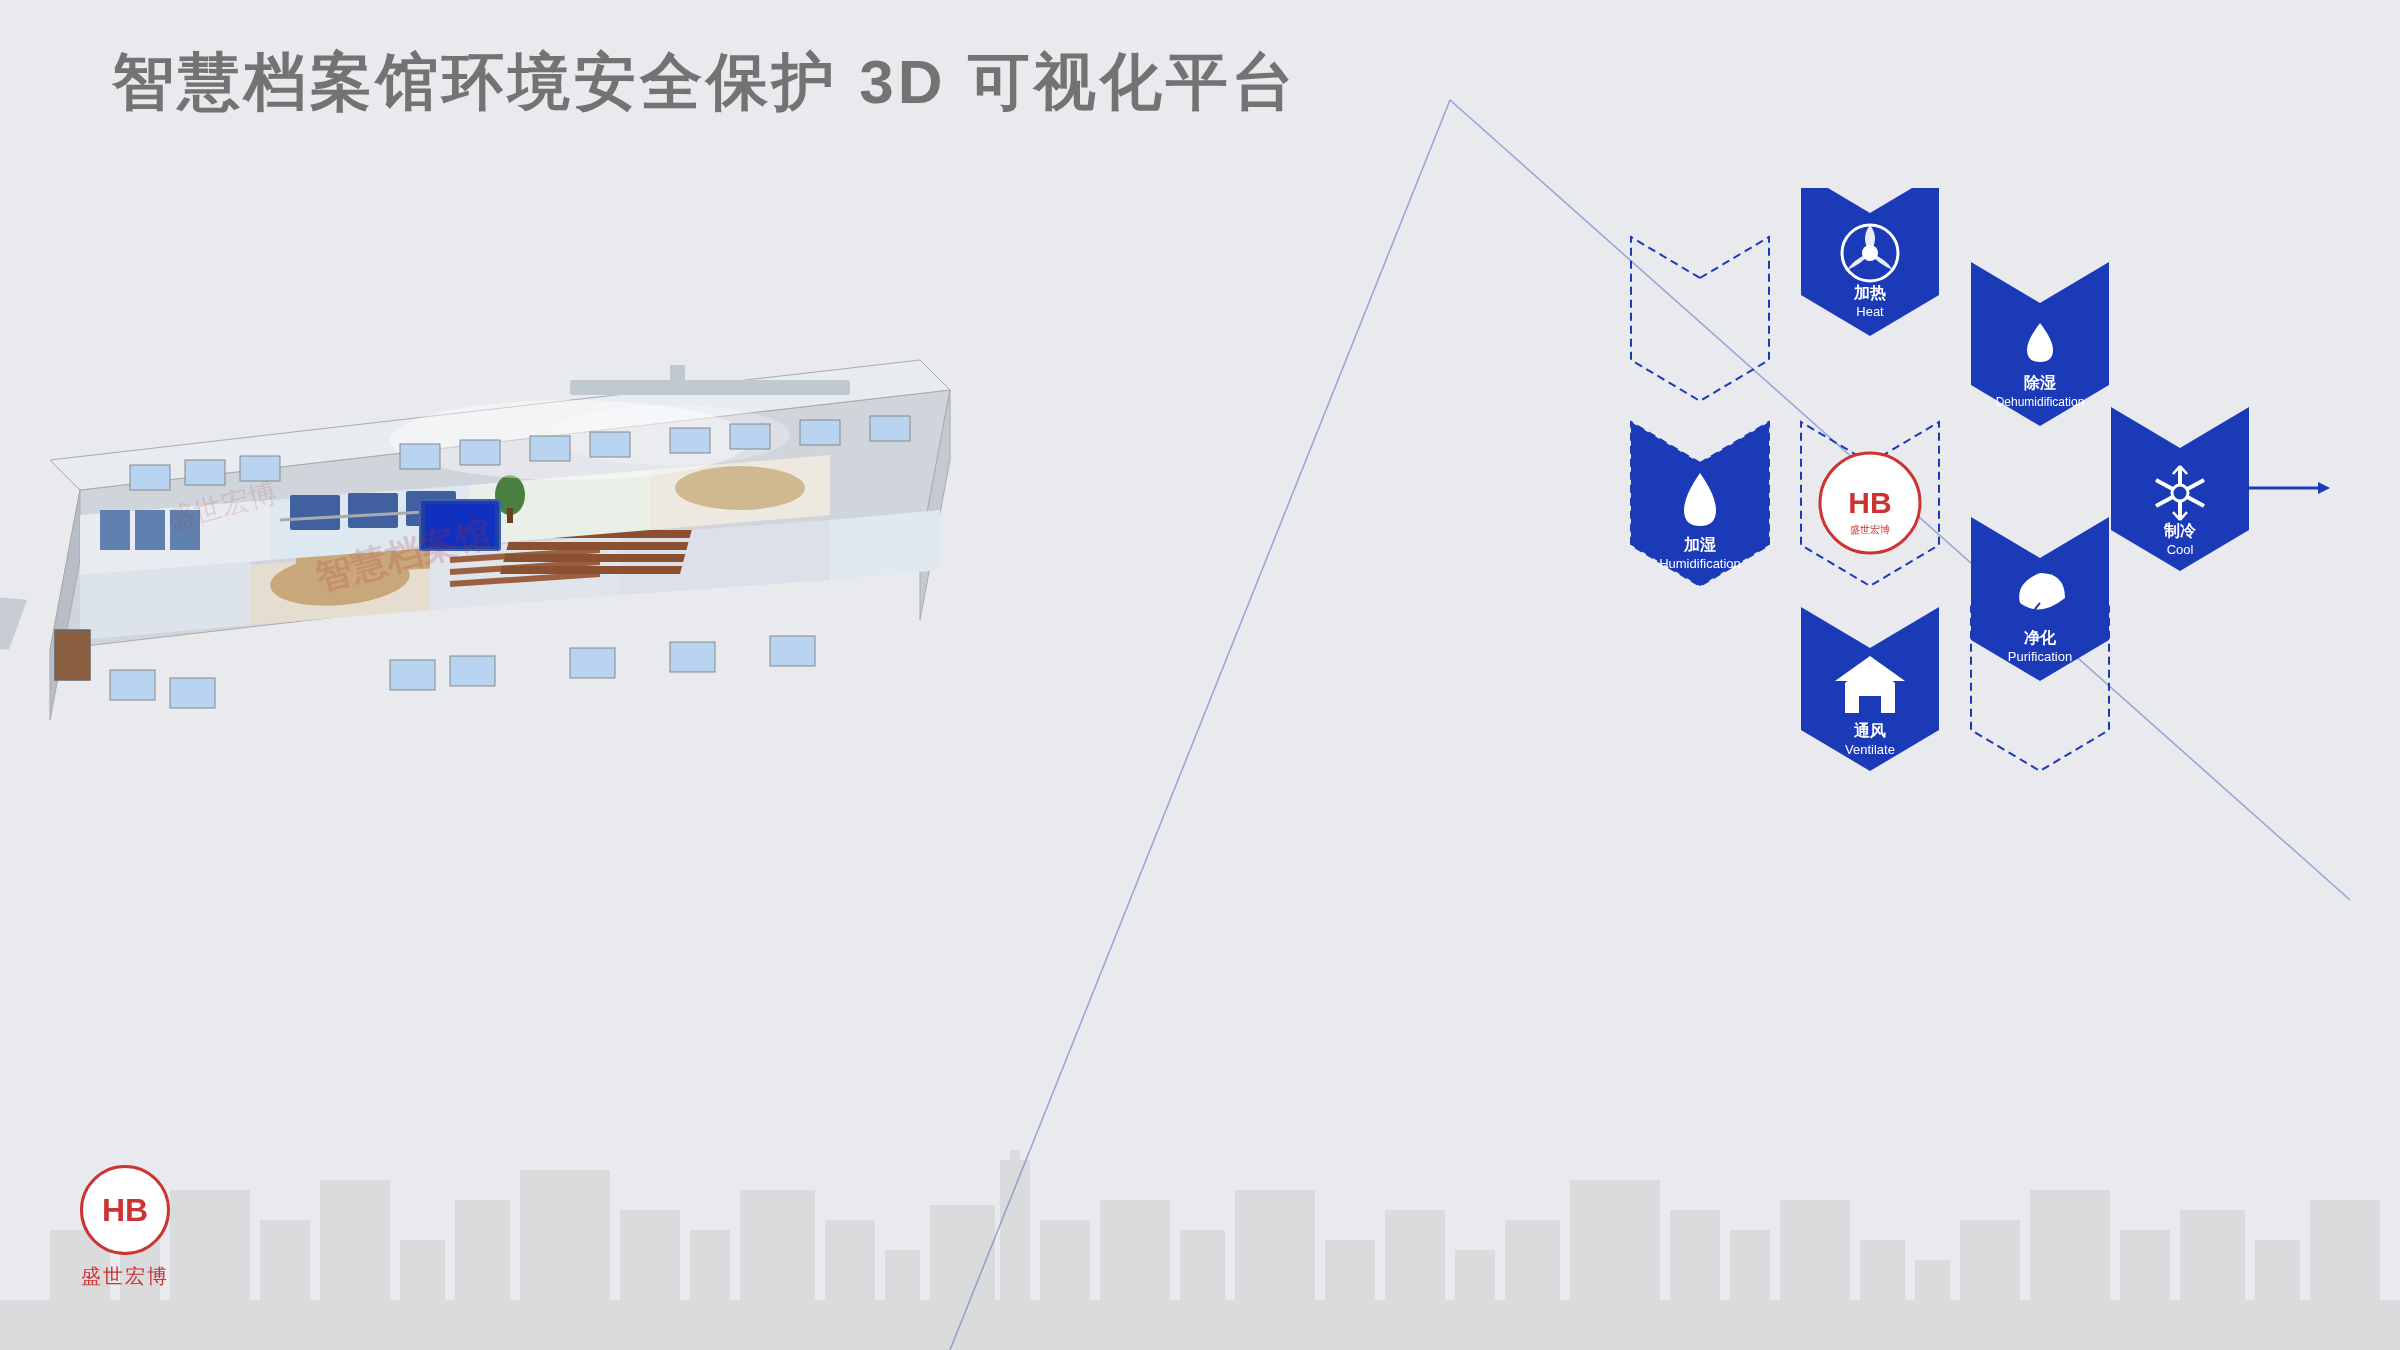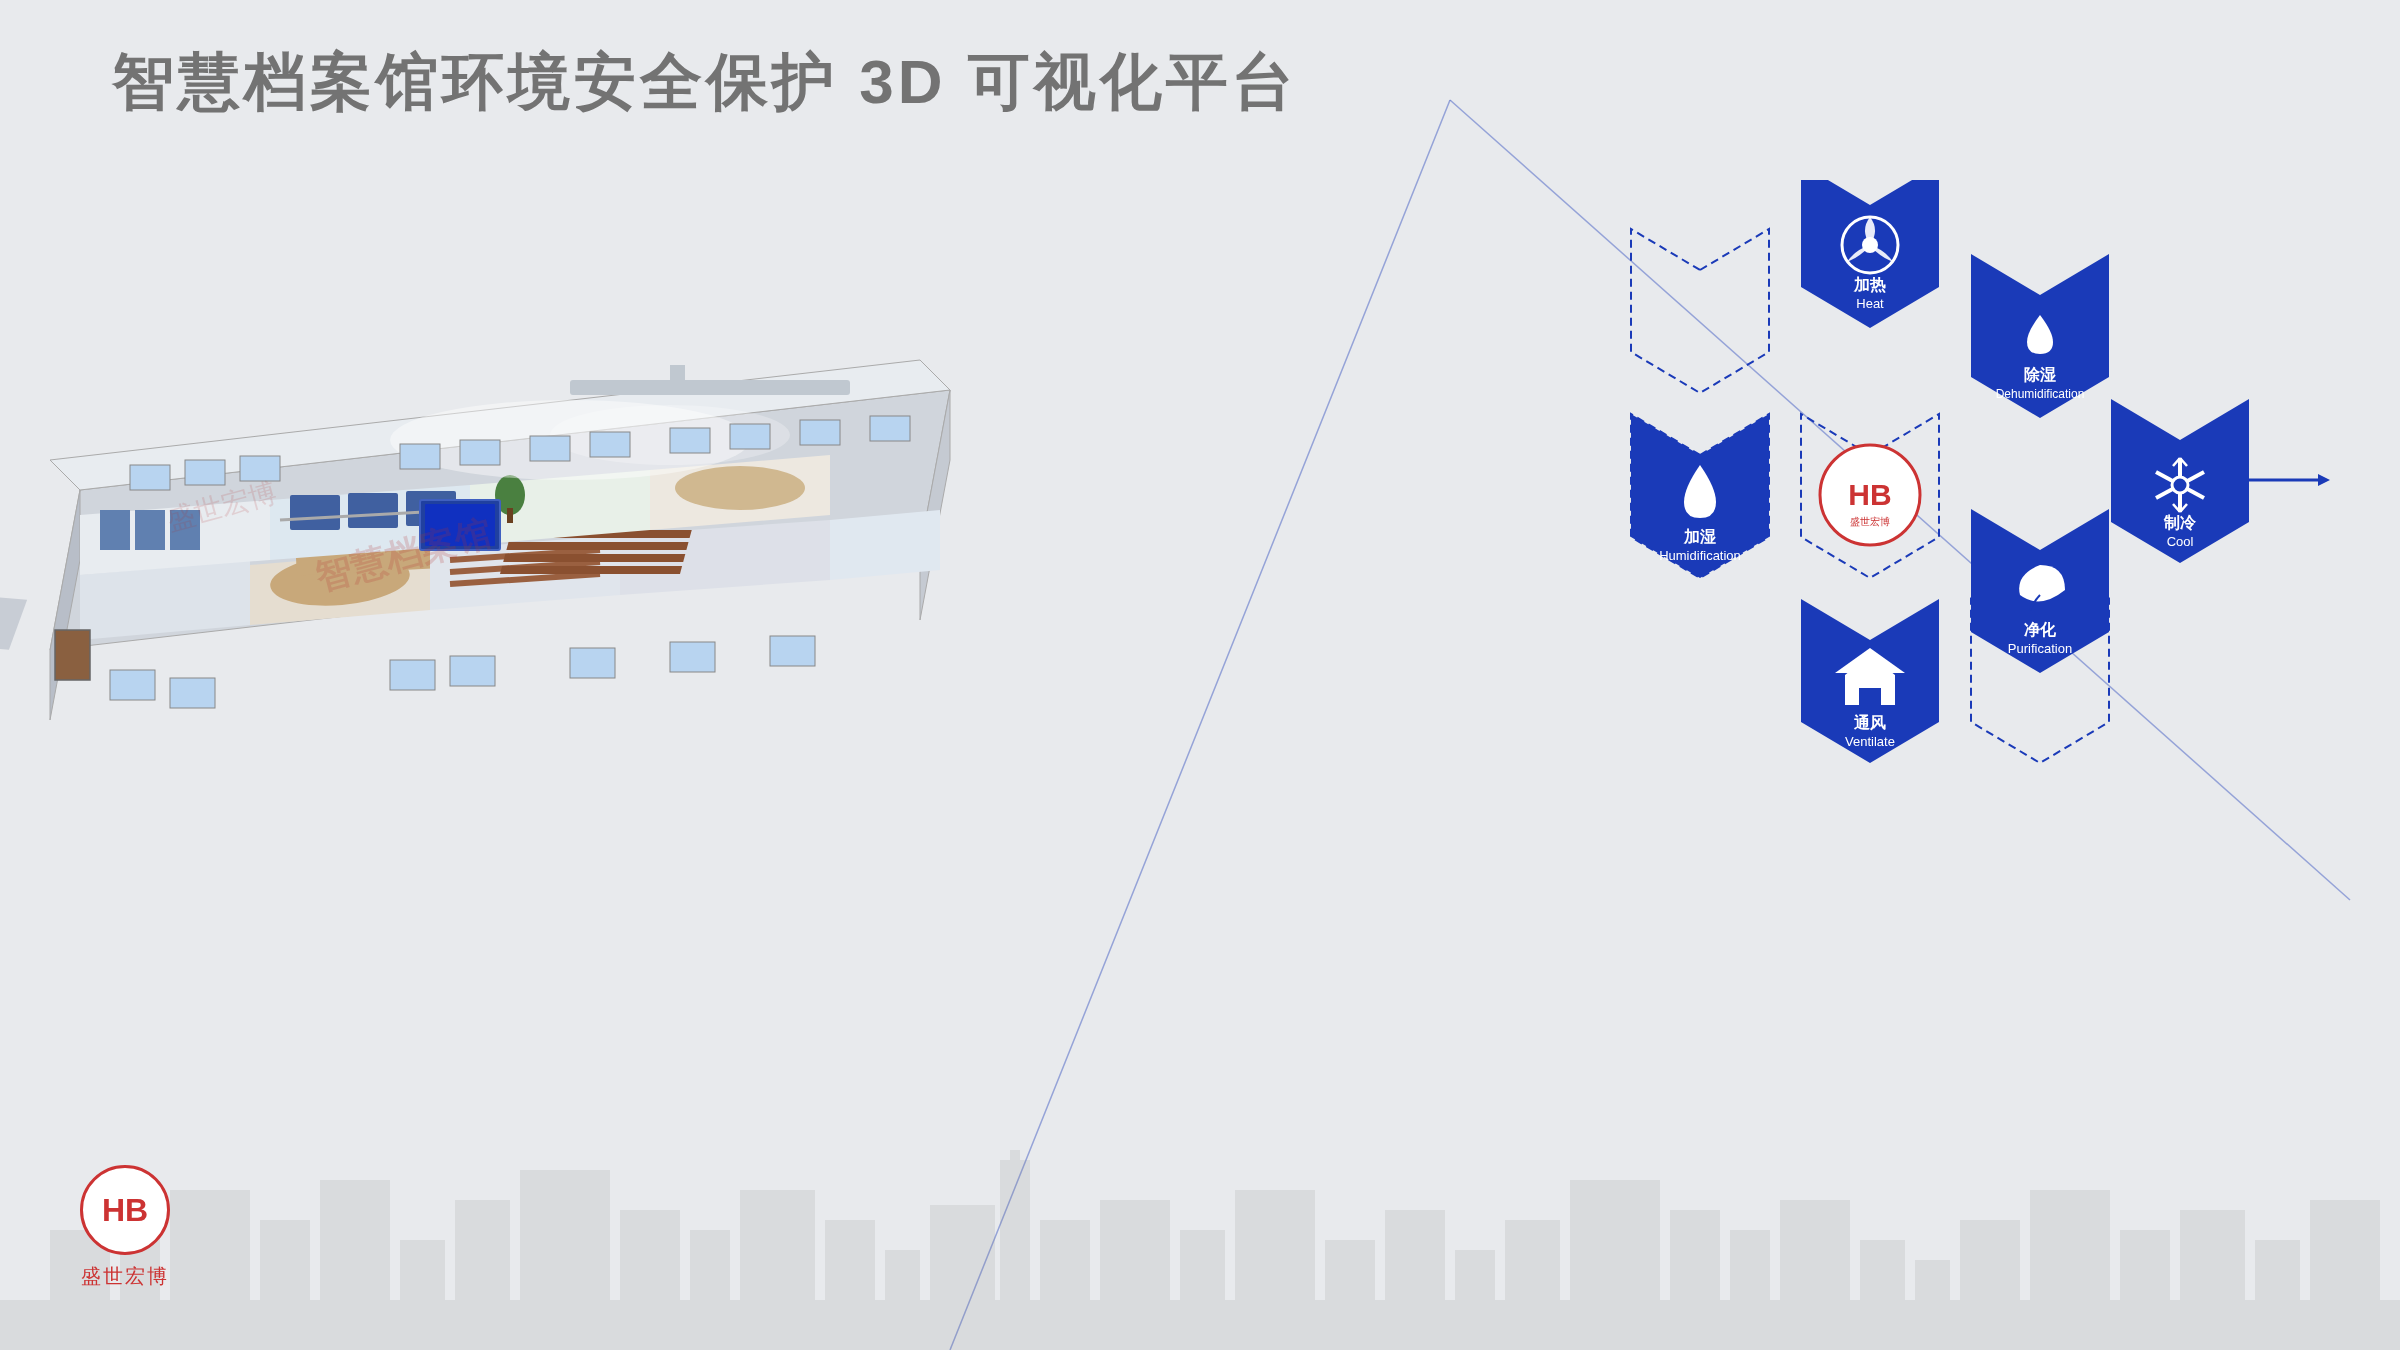--- a/index.html
+++ b/index.html
@@ -31,21 +31,21 @@
       top: 0;
       right: 0;
       width: 100%;
       height: 100%;
       pointer-events: none;
     }
 
     
     .hex-grid {
       position: absolute;
-      top: 180px;
+      top: 188px;
       right: 60px;
       width: 900px;
       height: 700px;
     }
 
     
     .logo-bottom-left {
       position: absolute;
       bottom: 60px;
       left: 80px;

